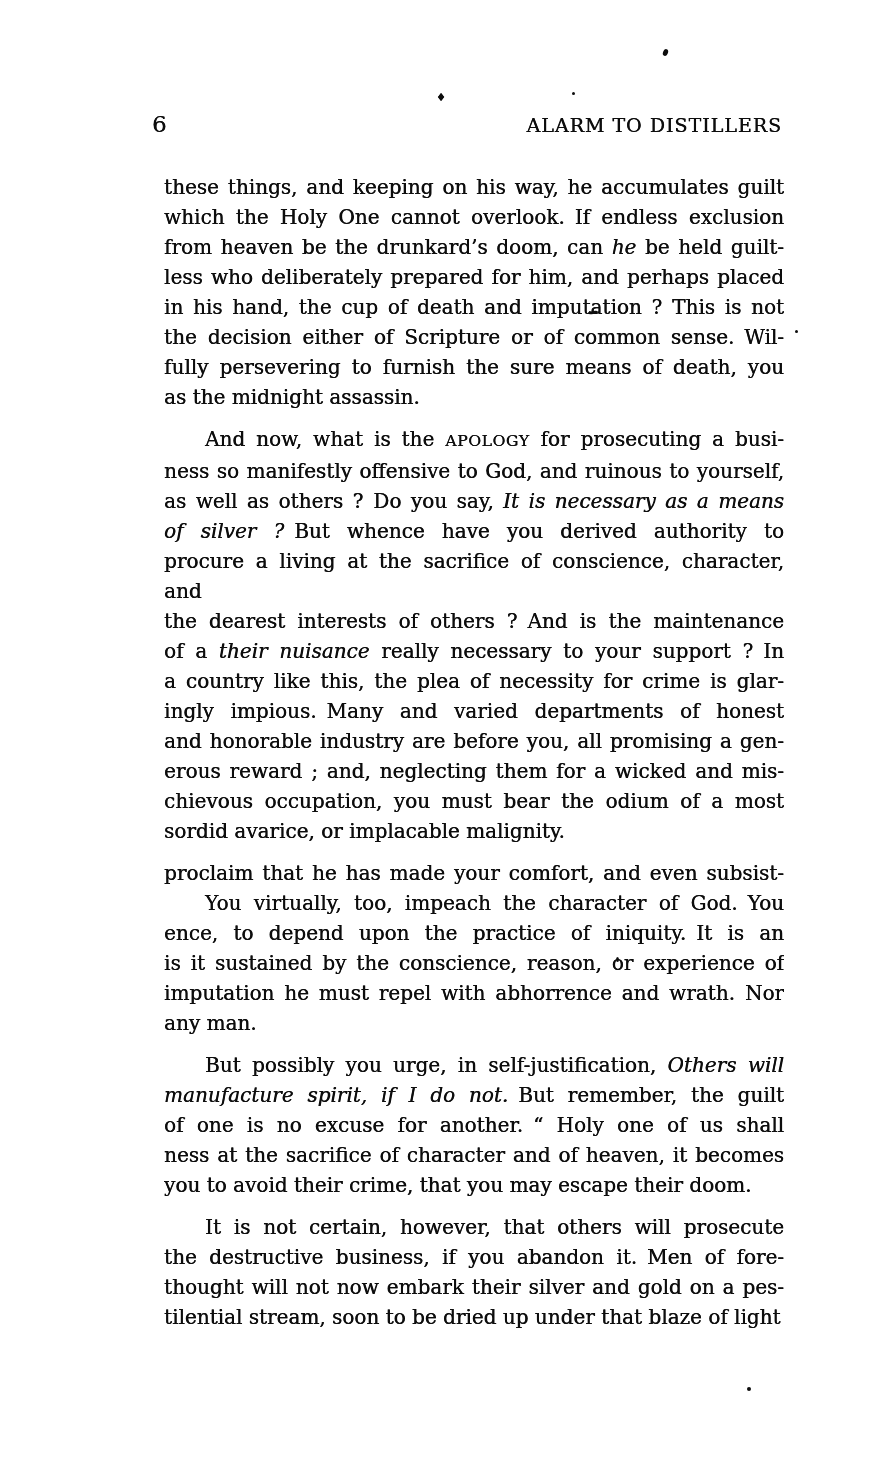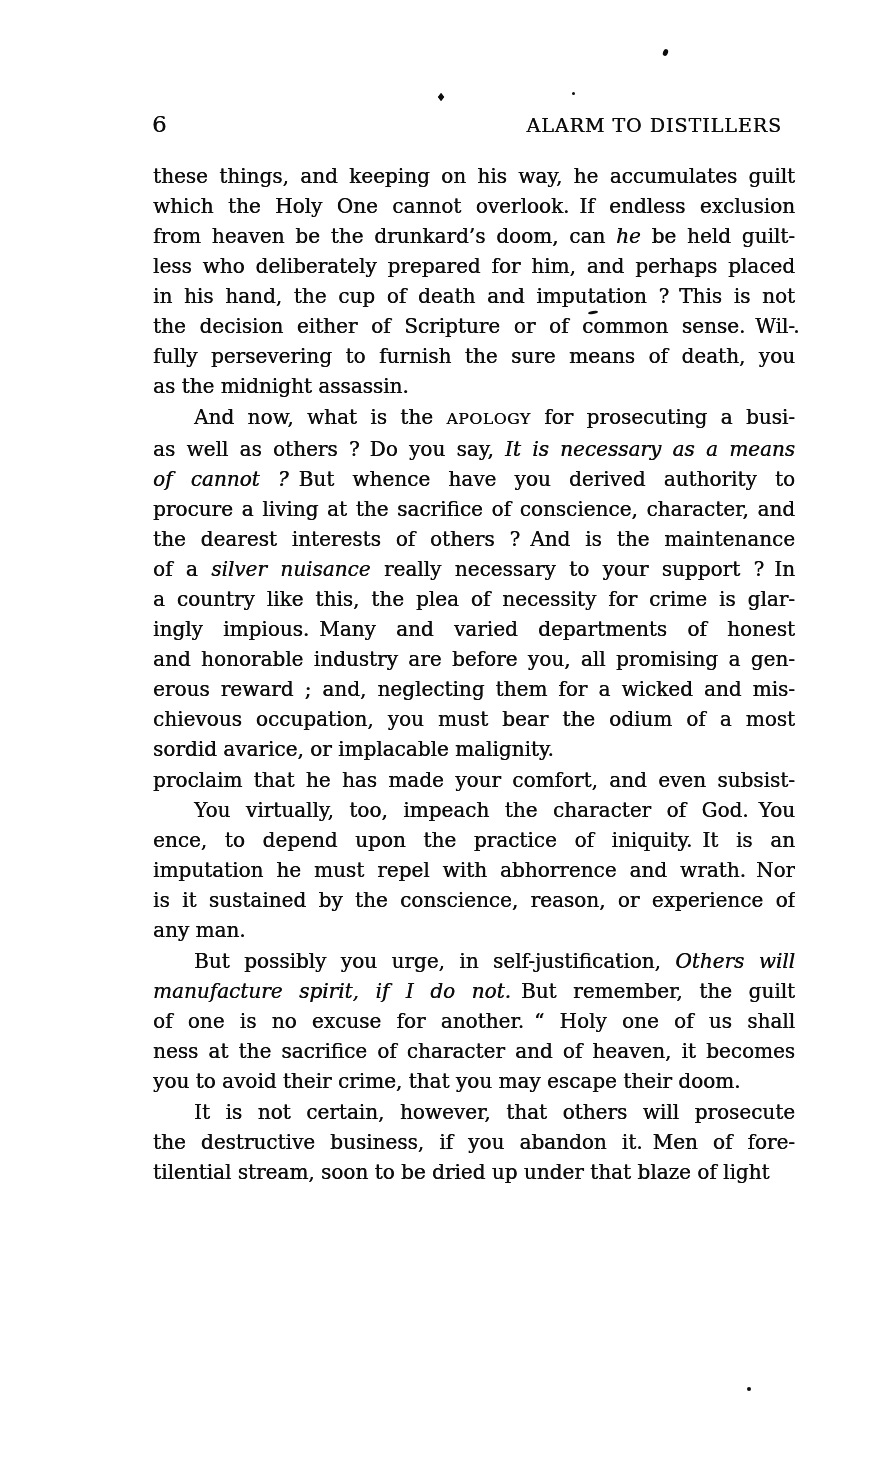--- a/index.html
+++ b/index.html
@@ -38,21 +38,21 @@
     line-height: 11px;
   }
   .body-text {
     position: absolute;
     left: 152px;
     top: 160px;
     width: 644px;
     font-size: 20px;
     line-height: 30px;
   }
-  .paragraph { margin: 1px; }
+  .paragraph { margin: 12px; }
   .line {
     text-align: justify;
     text-align-last: justify;
     overflow: hidden;
     white-space: normal;
   }
   .line.nj { text-align-last: left; }
   .line.indent { padding-left: 41px; }
   .i { font-style: italic; }
   .sc { font-size: 0.78em; letter-spacing: 0.6px; }
@@ -75,50 +75,52 @@
         <div class="line"><span>which the Holy One cannot overlook. If endless exclusion</span></div>
         <div class="line"><span>from heaven be the drunkard’s doom, can </span><span class="i">he</span><span> be held guilt-</span></div>
         <div class="line"><span>less who deliberately prepared for him, and perhaps placed</span></div>
         <div class="line"><span>in his hand, the cup of death and imputation ? This is not</span></div>
         <div class="line"><span>the decision either of Scripture or of common sense. Wil-</span></div>
         <div class="line"><span>fully persevering to furnish the sure means of death, you</span></div>
         <div class="line nj"><span>as the midnight assassin.</span></div>
       </div>
       <div class="paragraph">
         <div class="line indent"><span>And now, what is the </span><span class="sc">APOLOGY</span><span> for prosecuting a busi-</span></div>
+        <div class="line"><span>ness so manifestly offensive to God, and ruinous to yourself,</span></div>
         <div class="line"><span>as well as others ? Do you say, </span><span class="i">It is necessary as a means</span></div>
-        <div class="line"><span class="i">of cannot ?</span><span> But whence have you derived authority to</span></div>
+        <div class="line"><span class="i">of silver ?</span><span> But whence have you derived authority to</span></div>
         <div class="line"><span>procure a living at the sacrifice of conscience, character, and</span></div>
         <div class="line"><span>the dearest interests of others ? And is the maintenance</span></div>
-        <div class="line"><span>of a </span><span class="i">silver nuisance</span><span> really necessary to your support ? In</span></div>
+        <div class="line"><span>of a </span><span class="i">their nuisance</span><span> really necessary to your support ? In</span></div>
         <div class="line"><span>a country like this, the plea of necessity for crime is glar-</span></div>
         <div class="line"><span>ingly impious. Many and varied departments of honest</span></div>
         <div class="line"><span>and honorable industry are before you, all promising a gen-</span></div>
         <div class="line"><span>erous reward ; and, neglecting them for a wicked and mis-</span></div>
         <div class="line"><span>chievous occupation, you must bear the odium of a most</span></div>
         <div class="line nj"><span>sordid avarice, or implacable malignity.</span></div>
       </div>
       <div class="paragraph">
         <div class="line"><span>proclaim that he has made your comfort, and even subsist-</span></div>
         <div class="line indent"><span>You virtually, too, impeach the character of God. You</span></div>
         <div class="line"><span>ence, to depend upon the practice of iniquity. It is an</span></div>
+        <div class="line"><span>is it sustained by the conscience, reason, or experience of</span></div>
         <div class="line"><span>imputation he must repel with abhorrence and wrath. Nor</span></div>
-        <div class="line"><span>is it sustained by the conscience, reason, or experience of</span></div>
         <div class="line nj"><span>any man.</span></div>
       </div>
       <div class="paragraph">
         <div class="line indent"><span>But possibly you urge, in self-justification, </span><span class="i">Others will</span></div>
         <div class="line"><span class="i">manufacture spirit, if I do not.</span><span> But remember, the guilt</span></div>
         <div class="line"><span>of one is no excuse for another. “ Holy one of us shall</span></div>
         <div class="line"><span>ness at the sacrifice of character and of heaven, it becomes</span></div>
         <div class="line nj"><span>you to avoid their crime, that you may escape their doom.</span></div>
       </div>
       <div class="paragraph">
         <div class="line indent"><span>It is not certain, however, that others will prosecute</span></div>
         <div class="line"><span>the destructive business, if you abandon it. Men of fore-</span></div>
+        <div class="line"><span>thought will not now embark their silver and gold on a pes-</span></div>
         <div class="line nj"><span>tilential stream, soon to be dried up under that blaze of light</span></div>
       </div>
     </div>
   <div>
       <div class="speck" style="left: 663px; top: 49px; width: 5px; height: 7px; transform: rotate(20deg);"></div>
       <div class="speck" style="left: 572px; top: 92px; width: 3px; height: 3px;"></div>
       <div class="speck" style="left: 588px; top: 311px; width: 10px; height: 3px; transform: rotate(-10deg);"></div>
       <div class="speck" style="left: 795px; top: 330px; width: 3px; height: 3px;"></div>
       <div class="speck" style="left: 616px; top: 957px; width: 3px; height: 5px;"></div>
       <div class="speck" style="left: 747px; top: 1387px; width: 4px; height: 4px;"></div>

